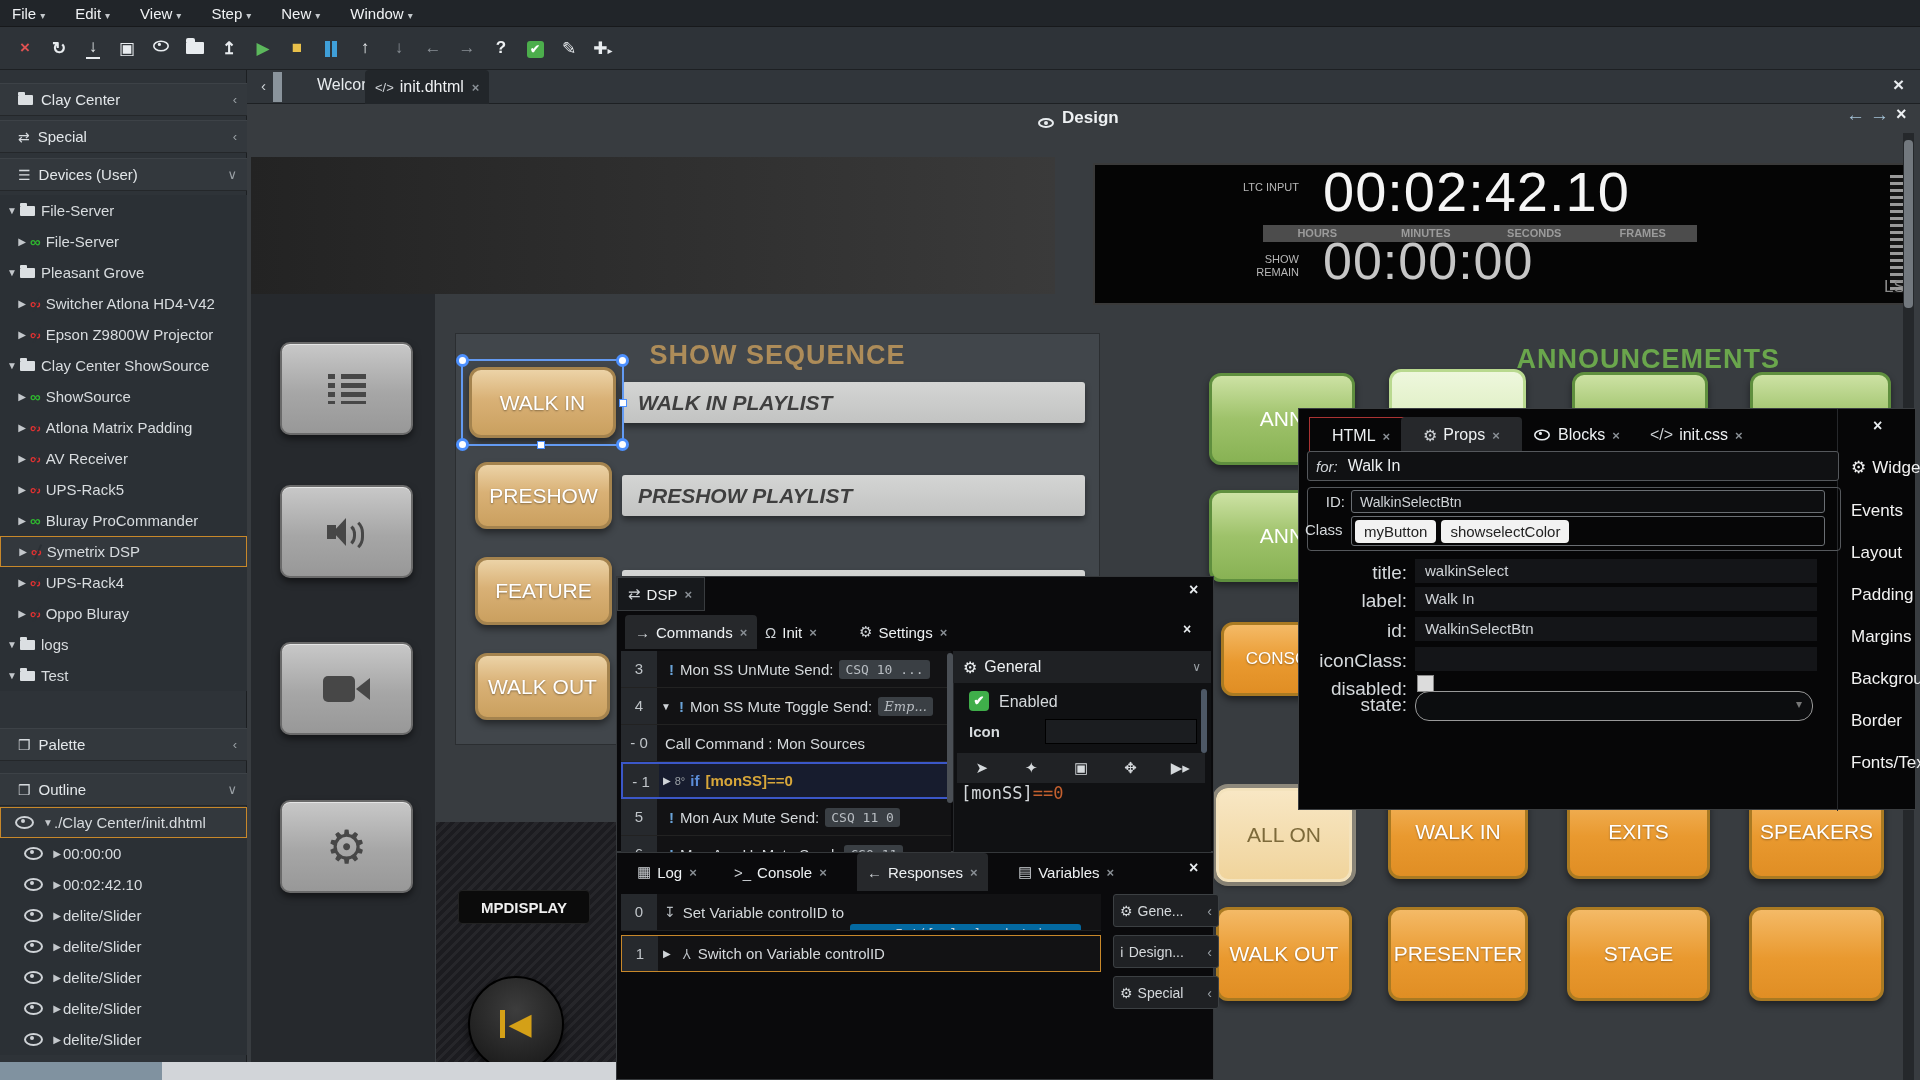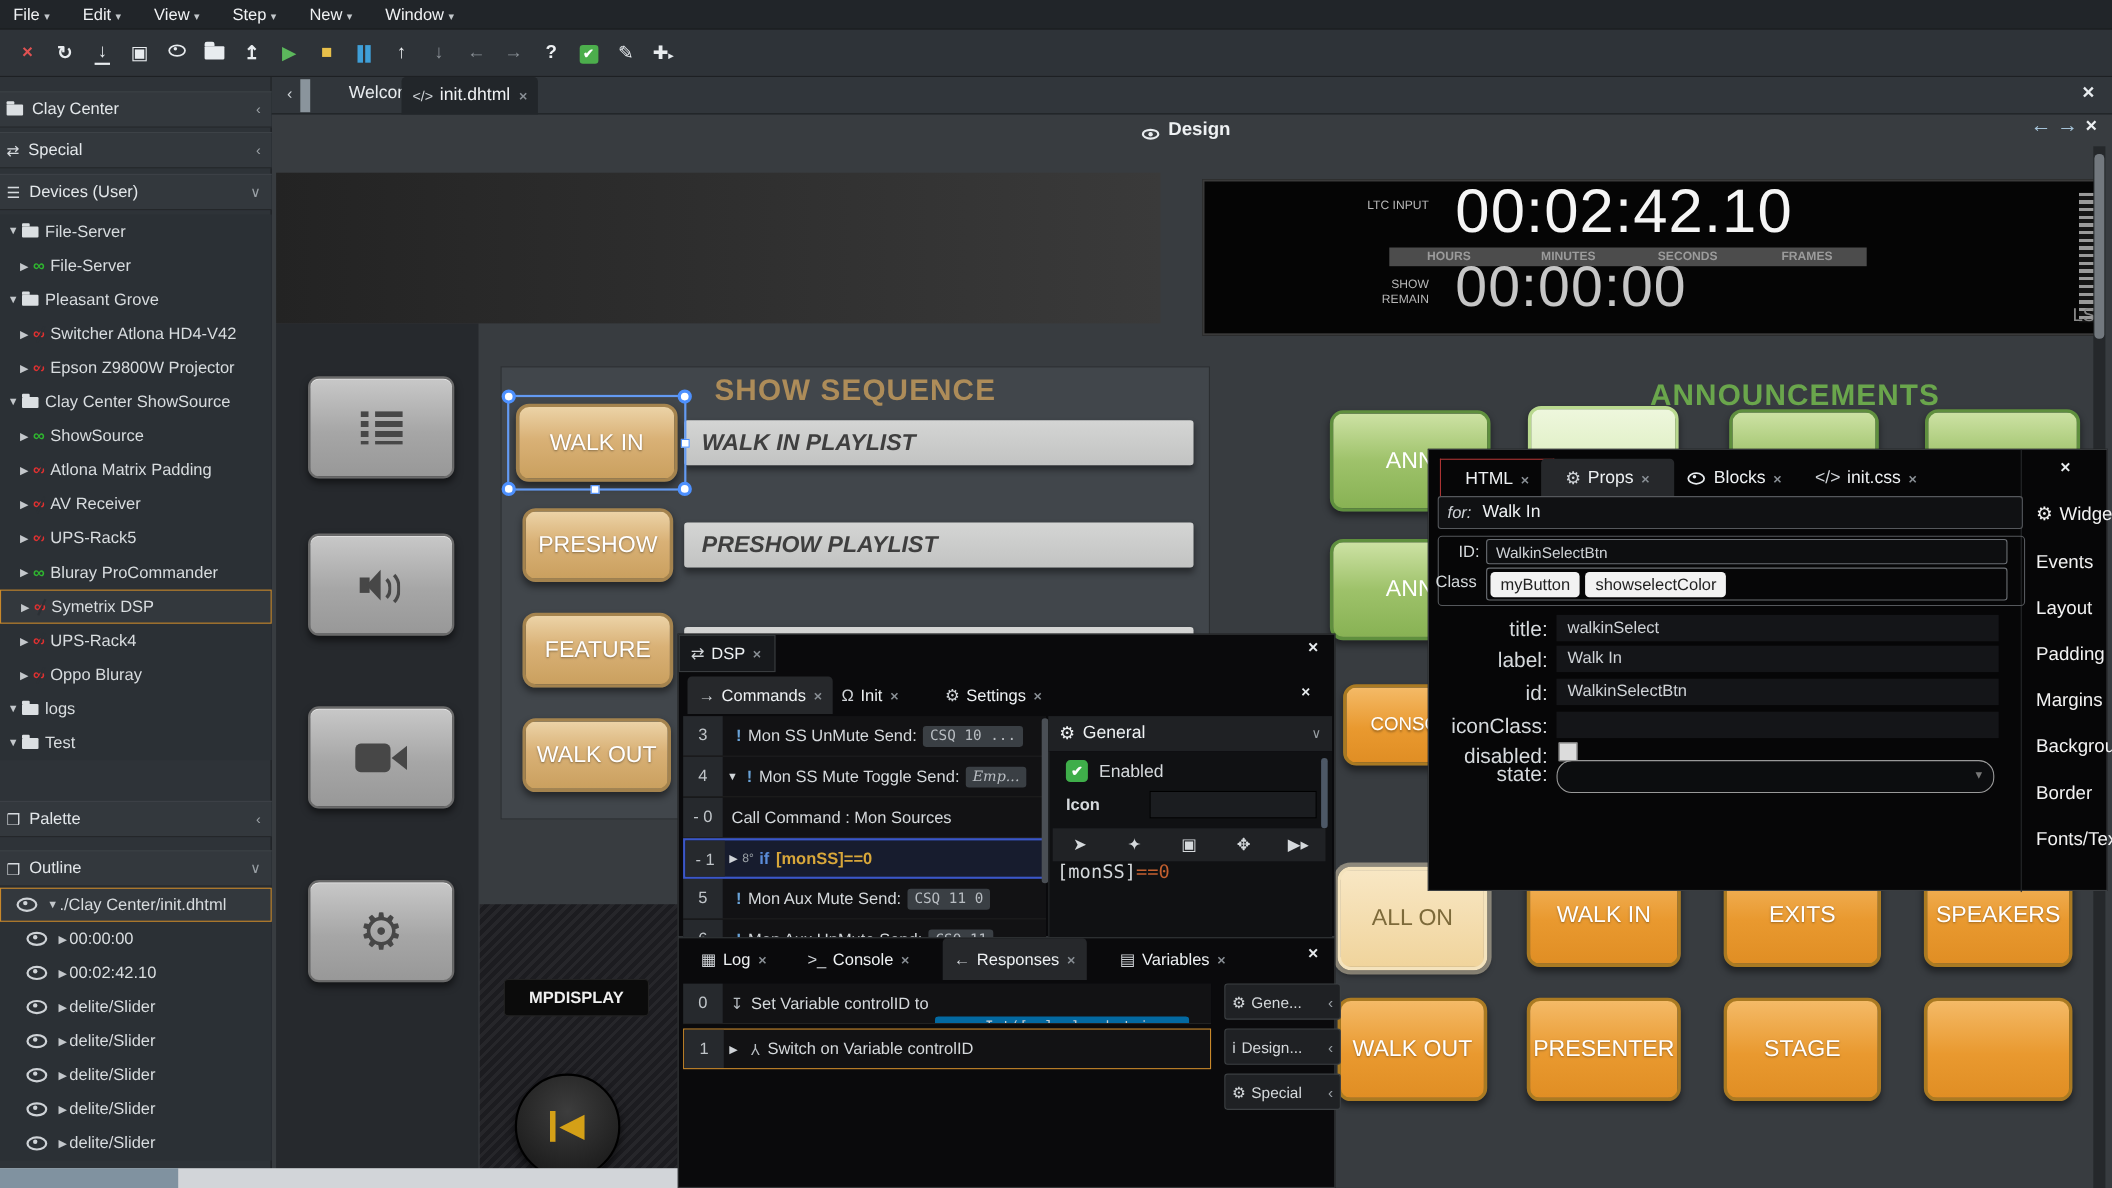--- a/index.html
+++ b/index.html
@@ -24,21 +24,21 @@
   .eye{display:inline-block;position:relative;width:16px;height:10px;border:2px solid #e8ecef;border-radius:70% 70%;}
   .eye:after{content:'';position:absolute;left:4px;top:1px;width:4px;height:4px;border-radius:50%;background:#e8ecef;}
   .eye.sm{transform:scale(.8);}
   
   .foldbig{display:inline-block;position:relative;width:18px;height:12px;background:#e8ecef;border-radius:1px;margin-top:4px;}
   .foldbig:before{content:'';position:absolute;top:-4px;left:0;width:9px;height:4px;background:#e8ecef;border-radius:2px 2px 0 0;}
 
   
   #sidebar{left:0;top:70px;width:247px;height:1010px;background:#2e3338;border-right:1px solid #1c1f22;}
   .side-hdr{position:absolute;left:0;width:247px;height:33px;background:#33383d;border-top:1px solid #3d4247;
-            border-bottom:1px solid #24272a;display:flex;align-items:center;padding-left:6px;box-sizing:border-box;
+            border-bottom:1px solid #24272a;display:flex;align-items:center;padding-left:18px;box-sizing:border-box;
             font-size:15px;color:#e3e7ea;cursor:pointer;}
   .side-hdr .hic{margin-right:8px;color:#d6dade;font-size:14px;}
   .side-hdr .chev{position:absolute;right:10px;color:#9aa0a5;font-size:13px;}
   .fold{display:inline-block;position:relative;width:15px;height:10px;background:#dbdfe2;border-radius:1px;}
   .fold:before{content:'';position:absolute;top:-3px;left:0;width:7px;height:3px;background:#dbdfe2;border-radius:1px 1px 0 0;}
   .tree{position:absolute;left:0;width:247px;background:#2b3035;}
   .trow{position:relative;height:31px;display:flex;align-items:center;font-size:15px;color:#d8dcdf;cursor:pointer;
         box-sizing:border-box;}
   .trow.sel{border:1px solid #c8882a;background:#33383d;}
   .trow .caret{width:12px;font-size:10px;color:#c3c7cb;text-align:center;}
@@ -124,21 +124,21 @@
   #sel{left:461px;top:359px;width:163px;height:87px;border:2px solid #639af2;z-index:3;pointer-events:none;}
   .hdl{position:absolute;width:13px;height:13px;border-radius:50%;background:#fff;border:3px solid #4d90fe;box-sizing:border-box;}
   .hdl-sq{position:absolute;width:8px;height:8px;background:#fff;border:1px solid #4d90fe;box-sizing:border-box;}
   .playlist{height:41px;background:linear-gradient(180deg,#d4d5d4,#c2c3c2);border-radius:3px;color:#3f3f3f;
             font-style:italic;font-weight:bold;font-size:21px;line-height:41px;padding-left:16px;
             box-shadow:0 4px 6px rgba(0,0,0,.4);}
   #p1{left:622px;top:382px;width:463px;}
   #p2{left:622px;top:475px;width:463px;}
   #p3{left:622px;top:570px;width:463px;}
 
-  #ann-title{left:1500px;top:344px;width:280px;text-align:left;font-size:27px;font-weight:bold;color:#6aa64c;letter-spacing:1px;}
+  #ann-title{left:1500px;top:344px;width:280px;text-align:right;font-size:27px;font-weight:bold;color:#6aa64c;letter-spacing:1px;}
   .green-btn{border-radius:12px;border:3px solid #5f8f3e;color:#fff;font-size:21px;
              background:linear-gradient(180deg,#cde2a4 0,#9ec26a 50%,#88b254 100%);
              display:flex;align-items:center;justify-content:center;box-shadow:0 4px 7px rgba(0,0,0,.45);cursor:pointer;}
   .green-btn.lite{background:linear-gradient(180deg,#eef7dd,#d3e9ae);border-color:#b9d98f;}
   #g1{left:1209px;top:373px;width:146px;height:92px;}
   #g2{left:1389px;top:369px;width:137px;height:91px;}
   #g3{left:1572px;top:372px;width:136px;height:92px;}
   #g4{left:1750px;top:372px;width:141px;height:92px;}
   #g5{left:1209px;top:490px;width:146px;height:92px;}
 

